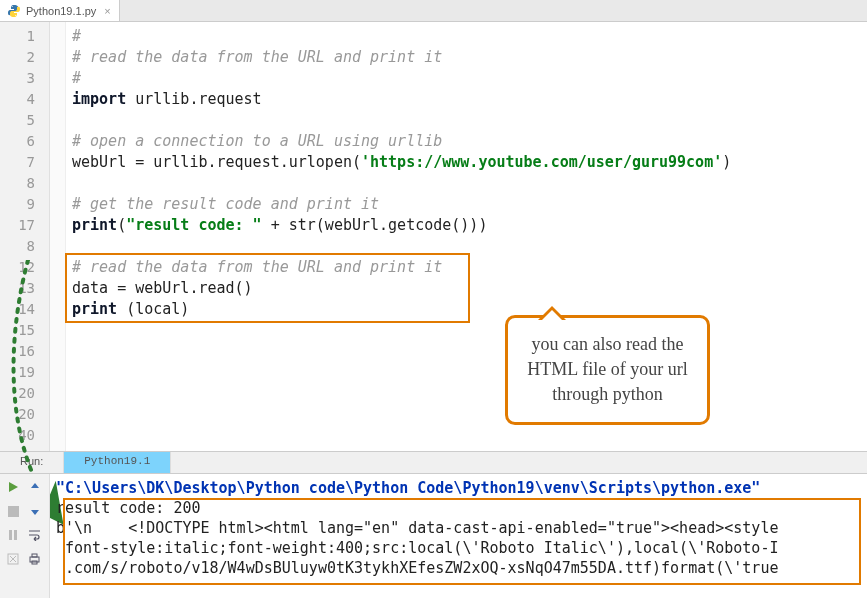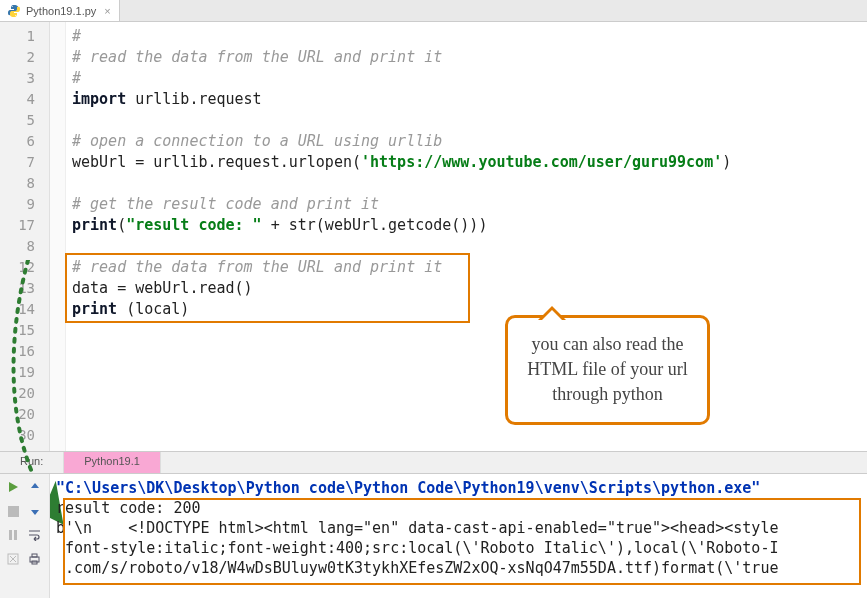--- a/index.html
+++ b/index.html
@@ -131,21 +131,21 @@
   .run-tabbar {
     height: 22px;
     background: #f0f0f0;
     border-bottom: 1px solid #ccc;
     display: flex;
     align-items: stretch;
     font-size: 11px;
     color: #555;
   }
   .run-tabbar .rt-label { padding: 3px 20px; border-right: 1px solid #ddd; }
-  .run-tabbar .rt-active { background: #f9a8d4; }
+  .run-tabbar .rt-active { background: #7dd3fc; font-family: Liberation Mono, monospace; }
   .run-body {
     display: flex;
     height: 124px;
     position: relative;
   }
   .run-toolbar {
     width: 50px;
     background: #f2f2f2;
     border-right: 1px solid #ddd;
     display: grid;
@@ -210,21 +210,21 @@
       <div>17</div>
       <div>8</div>
       <div>12</div>
       <div>13</div>
       <div>14</div>
       <div>15</div>
       <div>16</div>
       <div>19</div>
       <div>20</div>
       <div>20</div>
-      <div>30</div>
+      <div>40</div>
     </div>
   <div class="mini-gutter"></div>
   <div class="code"><span class="c-comment">#</span>
 <span class="c-comment"># read the data from the URL and print it</span>
 <span class="c-comment">#</span>
 <span class="c-kw">import</span><span> urllib.request</span>
 <span></span>
 <span class="c-comment"># open a connection to a URL using urllib</span>
 <span>webUrl = urllib.request.urlopen(</span><span class="c-str">'https://www.youtube.com/user/guru99com'</span><span>)</span>
 <span></span>

